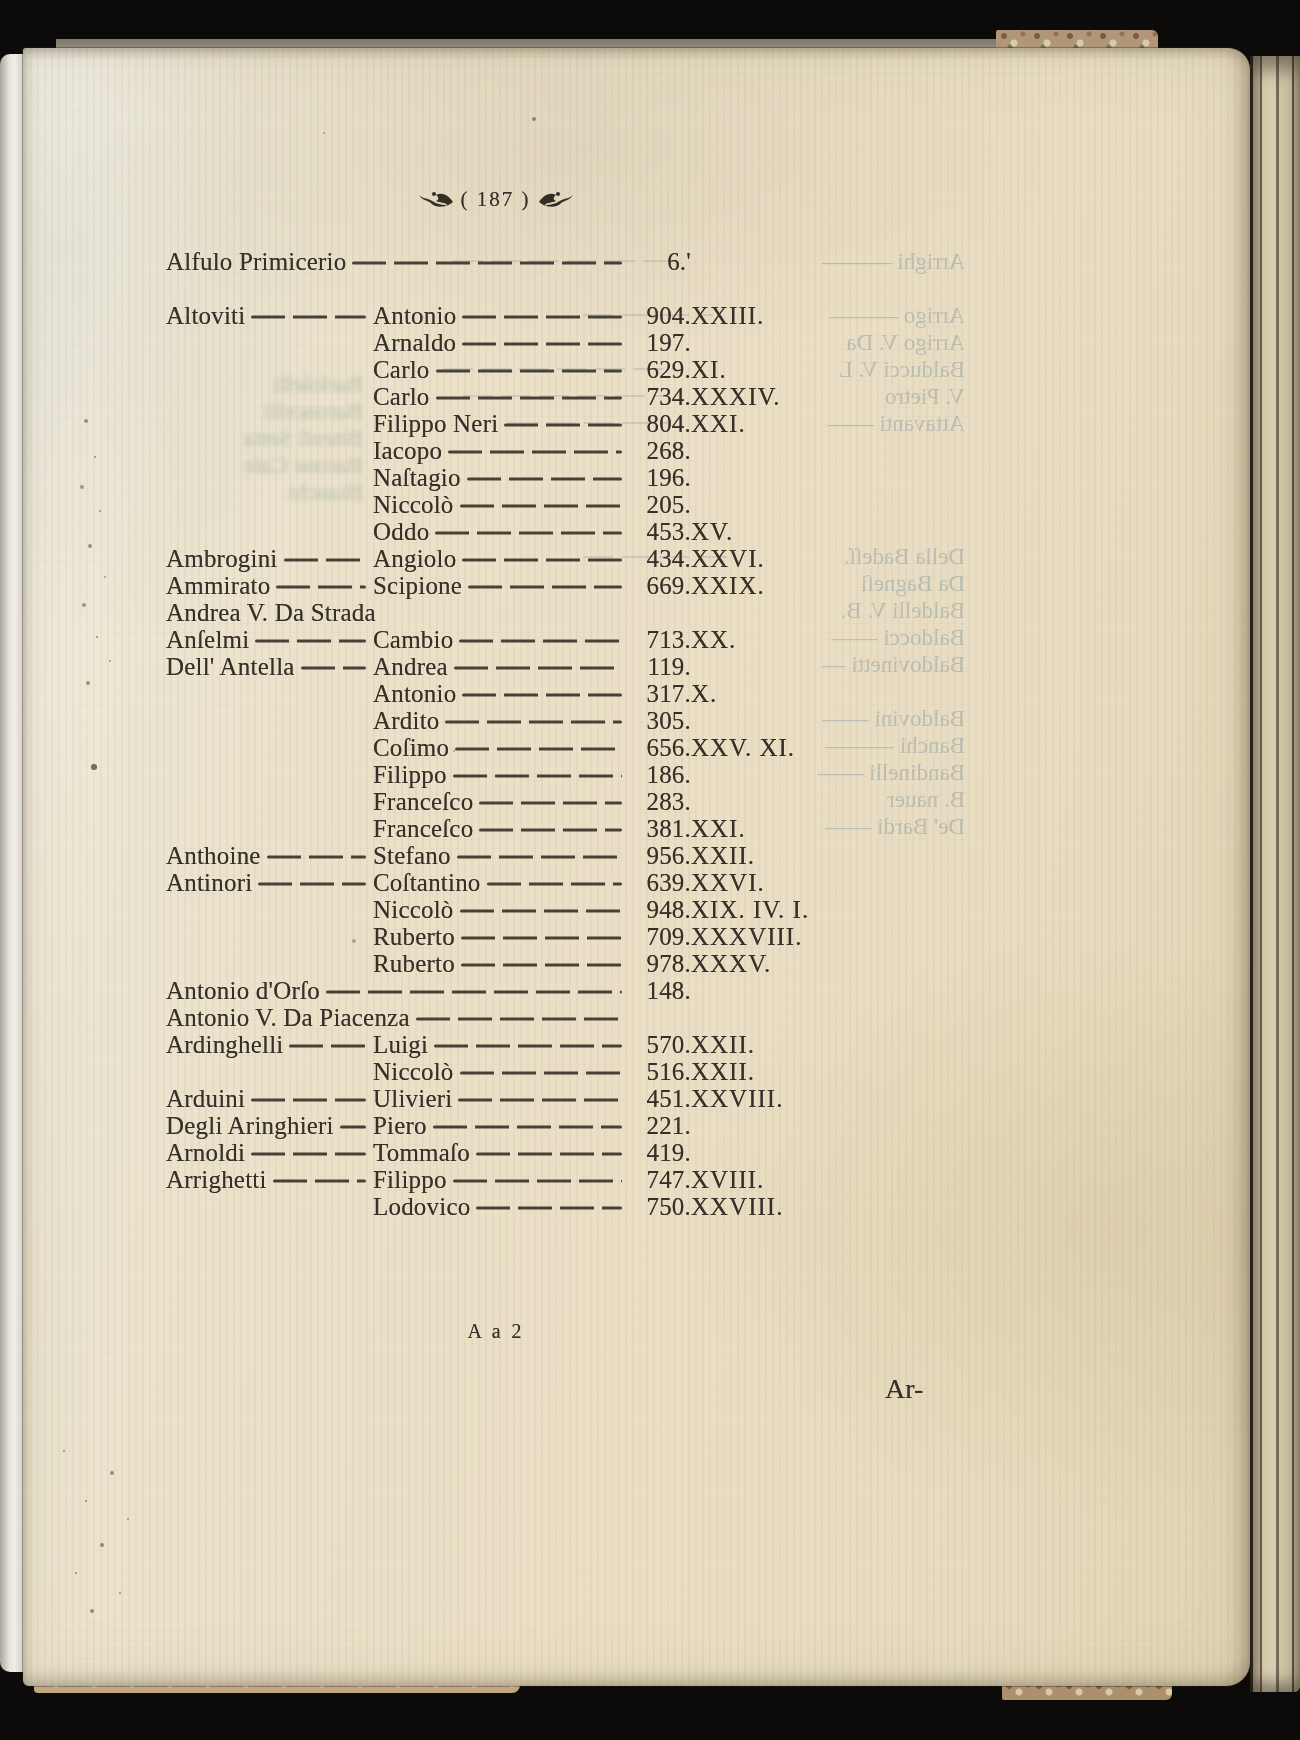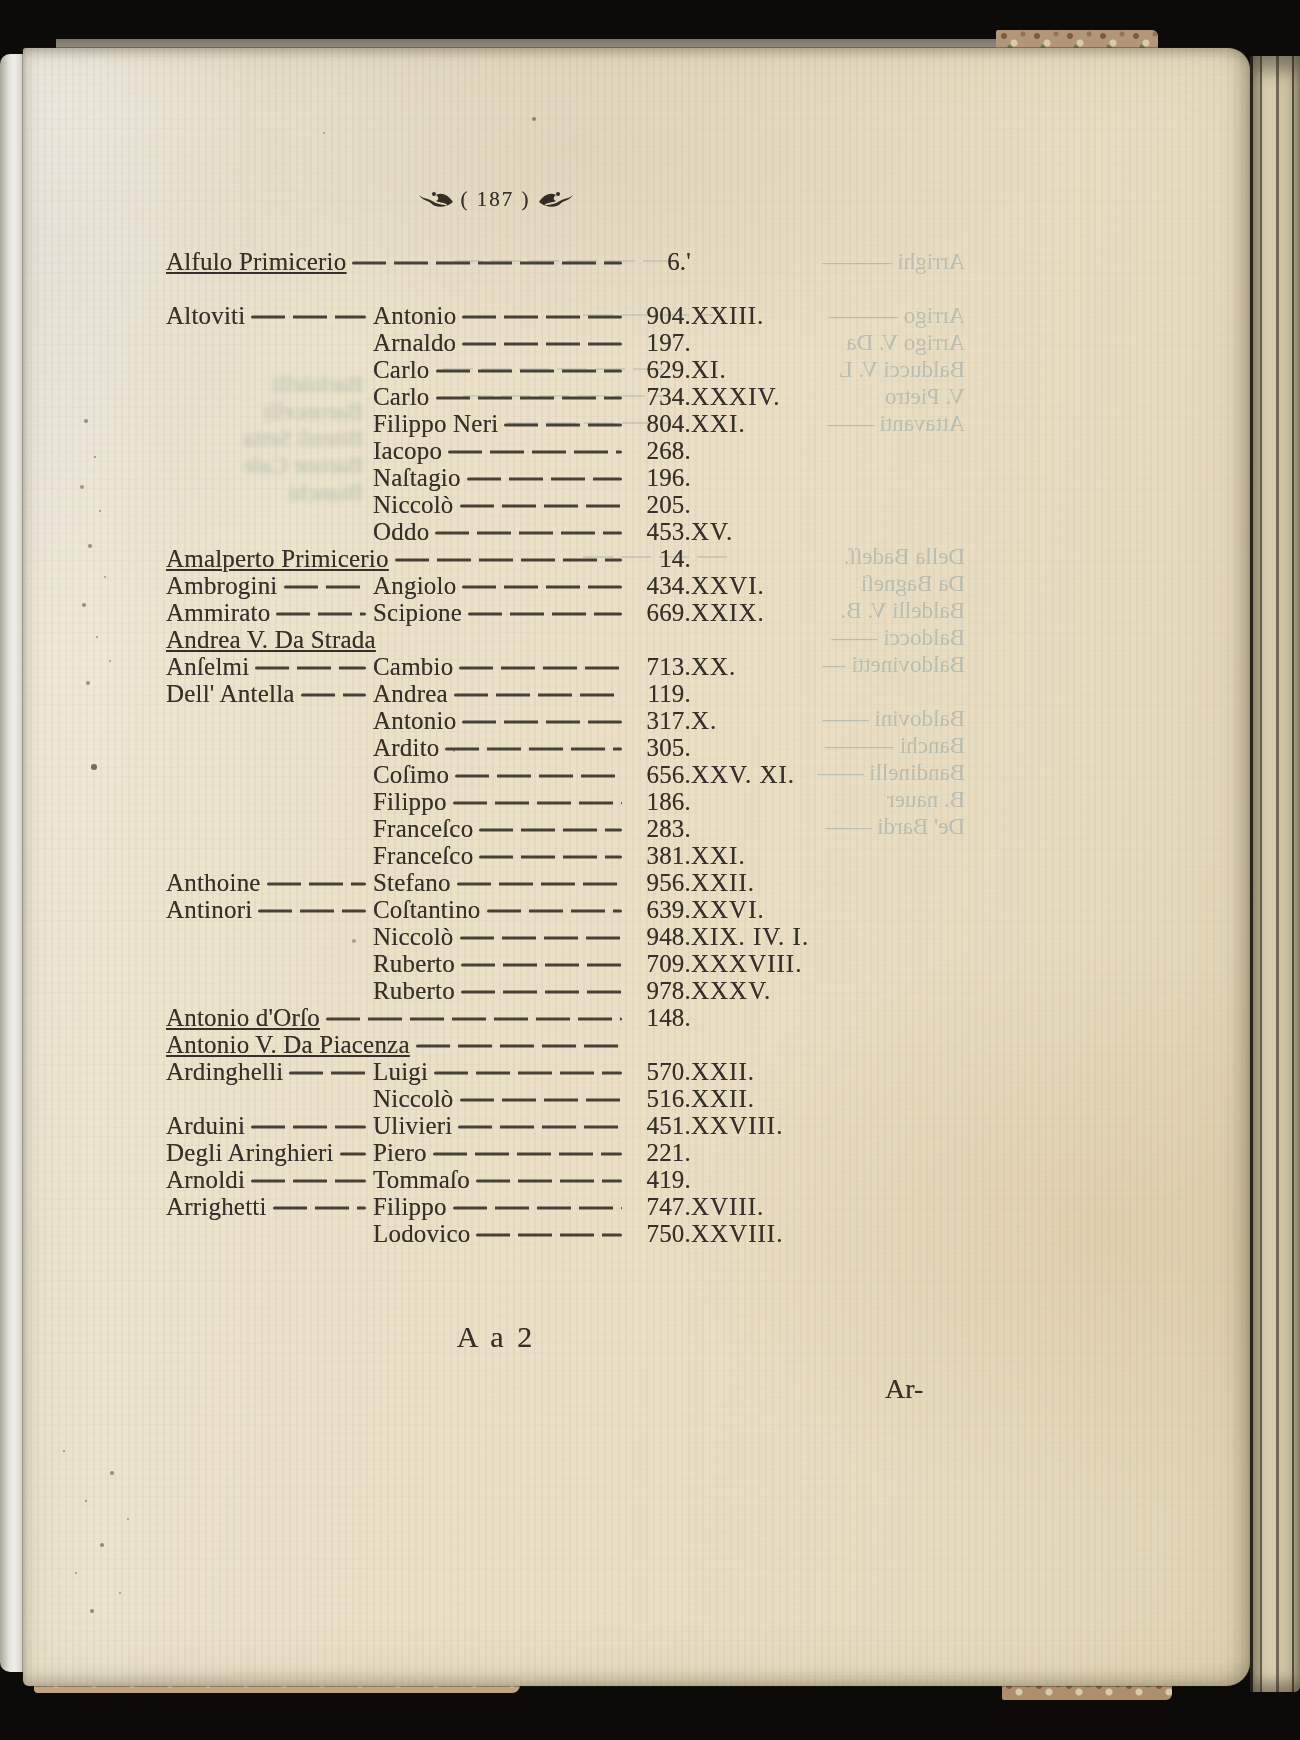--- a/index.html
+++ b/index.html
@@ -71,31 +71,31 @@
   .hdr{position:absolute;left:300px;top:133px;width:345px;height:36px;display:flex;
     align-items:center;justify-content:center;gap:7px;}
   .hdr .pnum{font-size:21px;letter-spacing:2px;color:#36302a;text-shadow:0 0 .6px rgba(45,38,28,.55);}
   .fleu{width:36px;height:20px;flex:0 0 auto;}
   .fleu.flip{transform:scaleX(-1);}
 
   .rows{position:absolute;left:143px;top:200px;width:714px;}
   .row{display:flex;height:27px;line-height:27px;font-size:25px;letter-spacing:.2px;}
   .za{display:flex;min-width:0;}
   .za.fx{flex:0 0 207px;}
-  .za.fl{flex:1 1 auto;text-decoration:underline;}
+  .za.fl{flex:1 1 auto;}
   .zb{display:flex;flex:1 1 auto;min-width:0;}
   .fam,.giv{white-space:nowrap;}
   .ld{flex:1 1 auto;height:3px;align-self:center;transform:translateY(1.5px);margin:0 7px 0 6px;
     background:repeating-linear-gradient(90deg,#39332a 0 34px,rgba(0,0,0,0) 34px 42px);
     border-radius:2px;min-width:14px;opacity:.92;}
   .pg{flex:0 0 62px;text-align:right;white-space:nowrap;}
   .rn{flex:0 0 189px;letter-spacing:1px;white-space:nowrap;}
 
   .sig{position:absolute;left:418px;top:1272px;width:110px;text-align:center;
-    font-size:30px;letter-spacing:3px;}
+    font-size:20px;letter-spacing:3px;}
   .catch{position:absolute;left:862px;top:1325px;font-size:28px;}
 
   
   .gh{position:absolute;width:186px;height:27px;line-height:27px;font-size:23px;
     color:#94a5a6;opacity:.55;transform:scaleX(-1);filter:blur(.7px);white-space:nowrap;overflow:visible;}
   .gh.gl{width:190px;font-size:24px;color:#84a093;opacity:.5;filter:blur(2.4px);}
   .gd{position:absolute;height:2px;background:repeating-linear-gradient(90deg,#8a9a9c 0 30px,rgba(0,0,0,0) 30px 38px);
     opacity:.30;}
 </style>
 </head>
@@ -248,28 +248,20 @@
         <div class="row">
           <div class="za fx"></div>
           <div class="zb">
             <span class="giv">Oddo</span>
             <i class="ld"></i>
           </div>
           <span class="pg">453.</span>
           <span class="rn">XV.</span>
         </div>
         <div class="row">
-          <div class="za fl">
-            <span class="fam">Amalperto Primicerio</span>
-            <i class="ld"></i>
-          </div>
-          <span class="pg">14.</span>
-          <span class="rn"></span>
-        </div>
-        <div class="row">
           <div class="za fx">
             <span class="fam">Ambrogini</span>
             <i class="ld"></i>
           </div>
           <div class="zb">
             <span class="giv">Angiolo</span>
             <i class="ld"></i>
           </div>
           <span class="pg">434.</span>
           <span class="rn">XXVI.</span>

